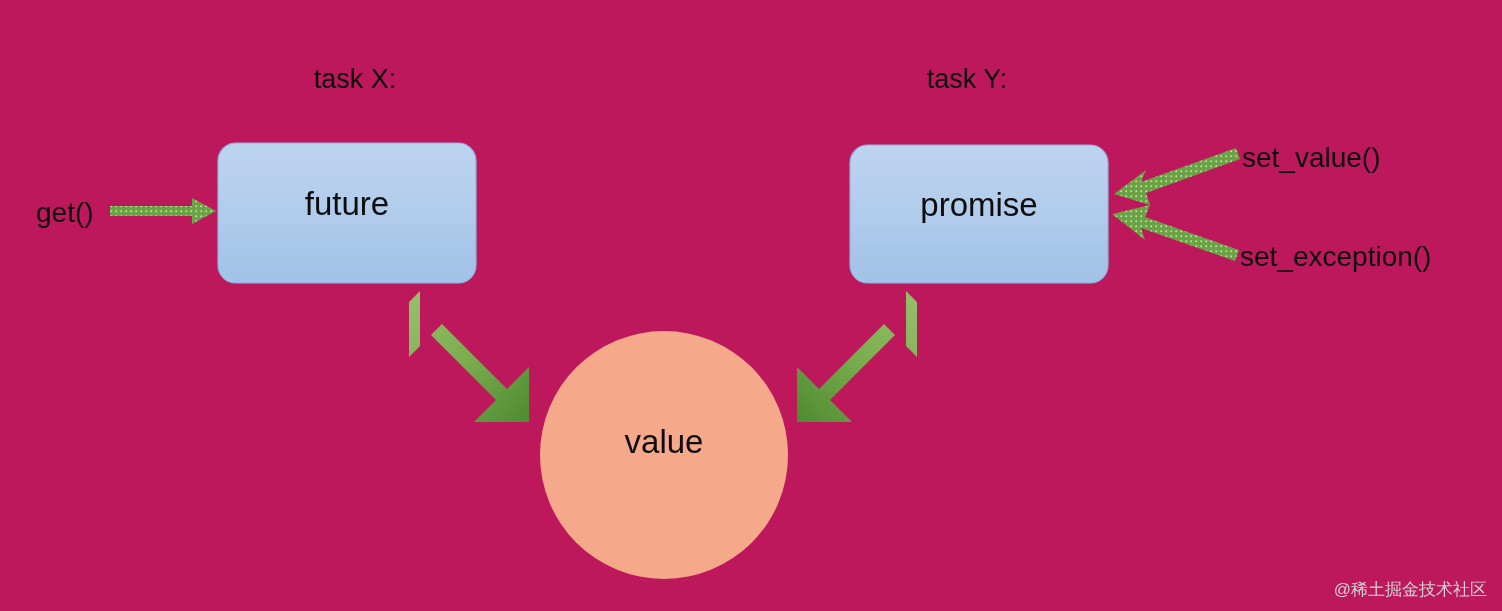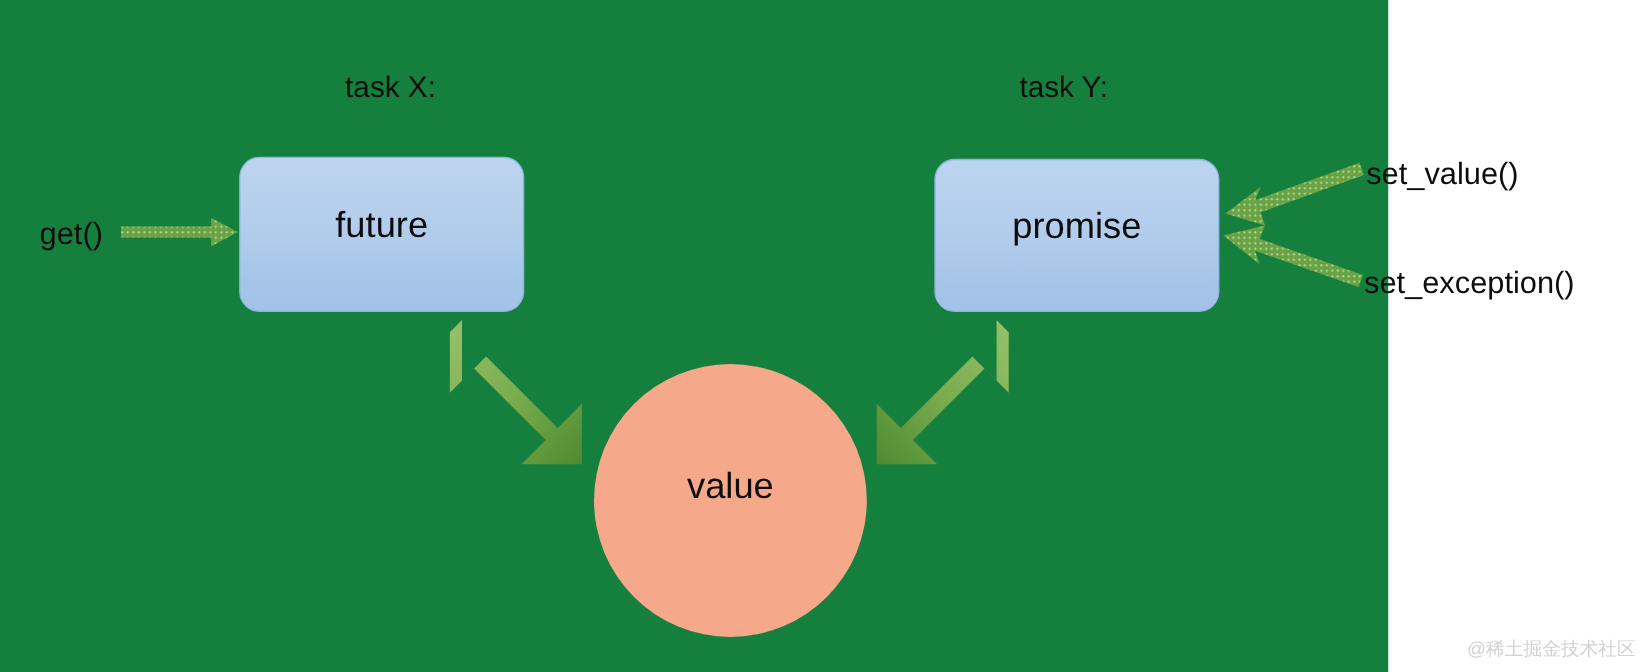--- a/index.html
+++ b/index.html
@@ -8,23 +8,23 @@
     background: #ffffff;
   }
   body {
     width: 1502px;
     height: 611px;
     font-family: "Liberation Sans", sans-serif;
     overflow: hidden;
   }
   #diagram-root {
     position: relative;
-    width: 1262px;
+    width: 1502px;
     height: 611px;
-    background: #15803d;
+    background: #be185d;
   }
   svg.canvas {
     position: absolute;
     left: 0;
     top: 0;
     width: 1502px;
     height: 611px;
   }
   .node-label {
     font-family: "Liberation Sans", sans-serif;

